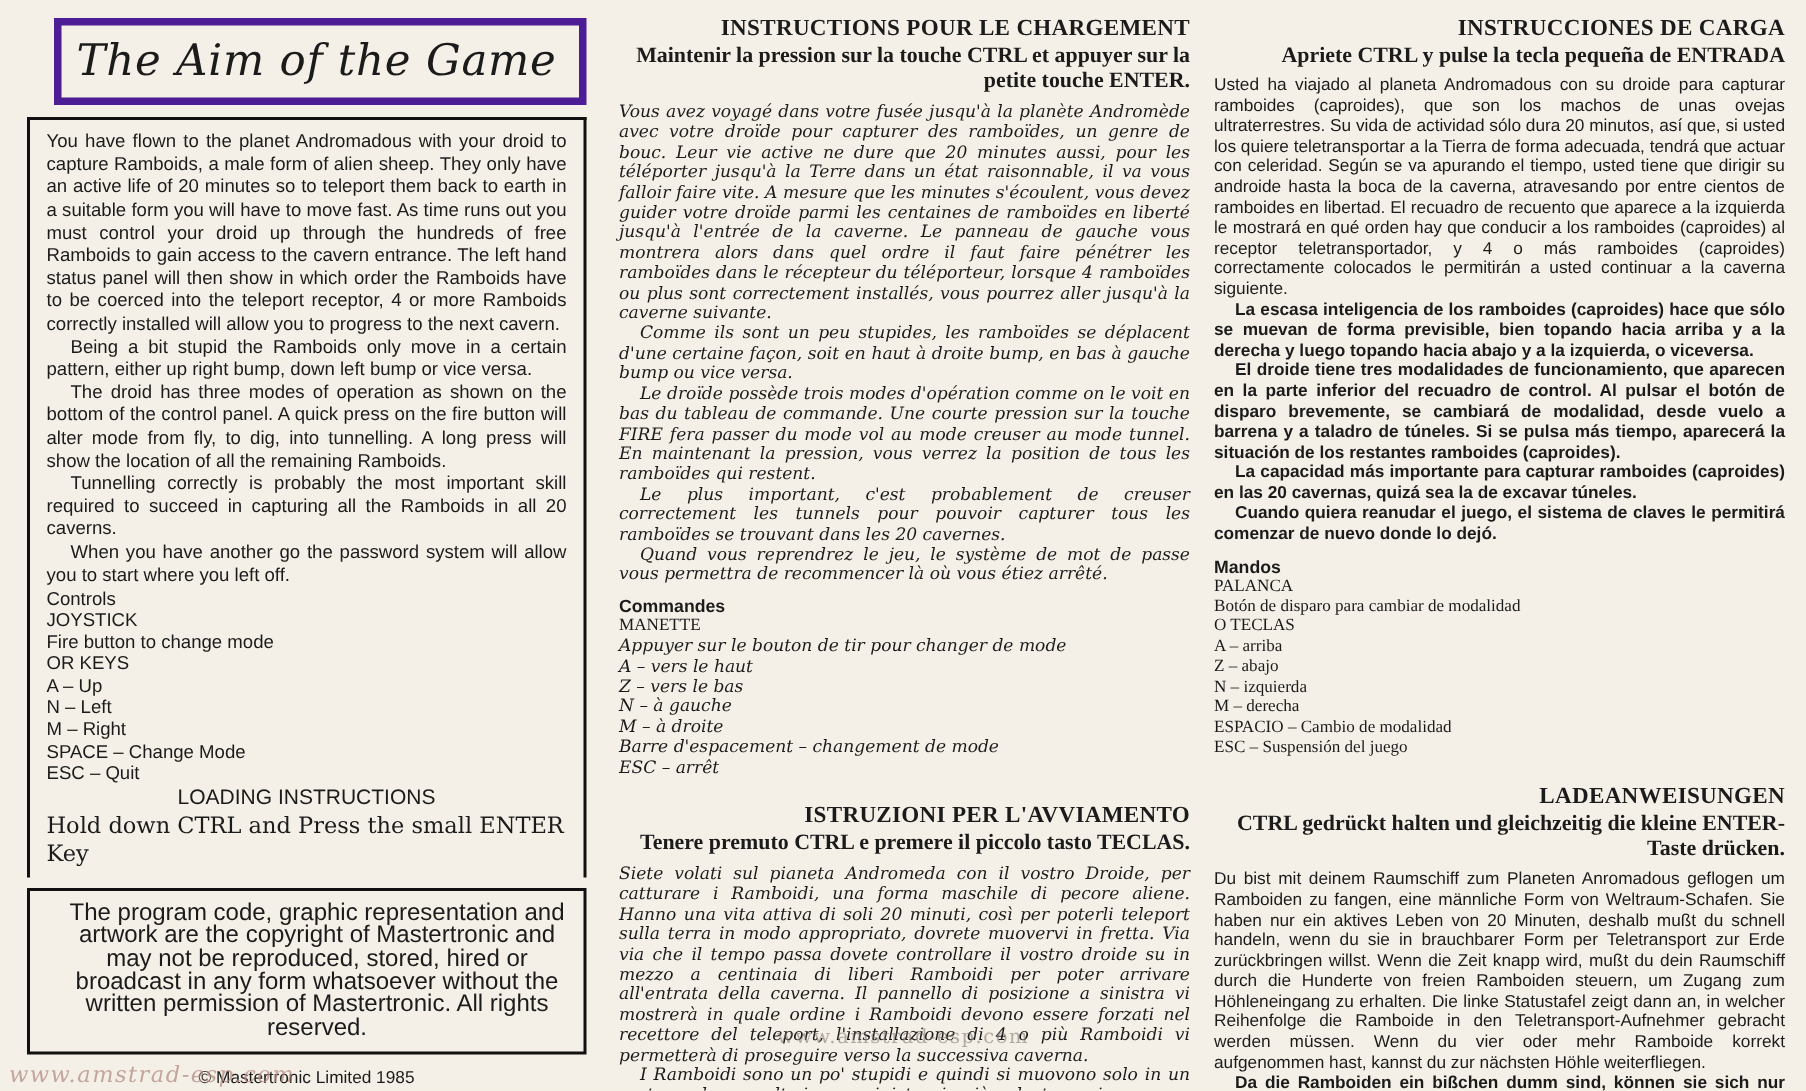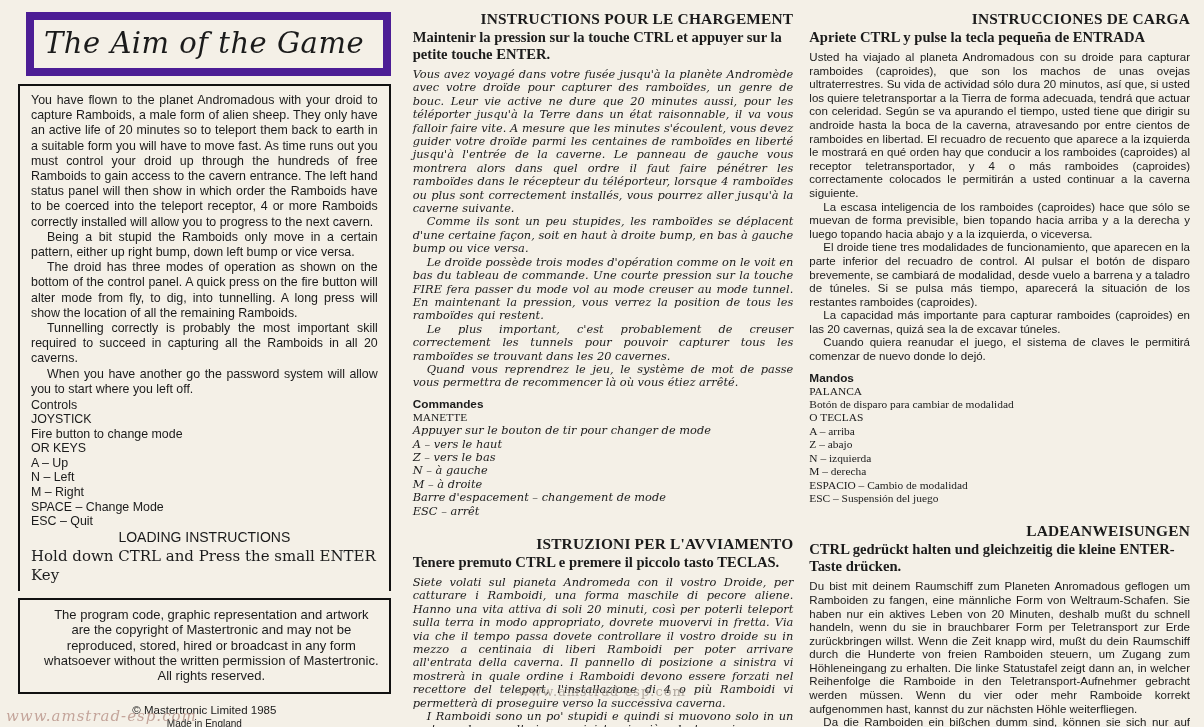--- a/index.html
+++ b/index.html
@@ -19,23 +19,23 @@
     padding:8px 6px 0 6px;
   }
   
   .col{box-sizing:border-box;}
   .col-left{width:402px;padding:2px 14px 0 10px;}
   .col-mid{width:398px;padding:2px 10px 0 6px;}
   .col-right{width:396px;padding:2px 8px 0 6px;}
 
   
   .title-box{
-    border:8px solid #4c1d95;
+    border:5px solid #4c1d95;
     padding:6px 10px 8px 10px;
-    margin:2px 2px 8px 10px;
+    margin:2px 2px 8px 20px;
   }
   .title-box .t{
     font-family:"DejaVu Serif",serif;
     font-style:italic;
     font-size:29px;
     letter-spacing:.5px;
     white-space:nowrap;
   }
   .body-box{
     border:2px solid #111;
@@ -62,59 +62,59 @@
   .load-sub{
     text-align:left;font-size:15px;
     font-family:"DejaVu Serif",serif;
     margin-top:2px;line-height:19px;
   }
   .copy-box{
     border:2px solid #111;
     margin:7px 2px 0 2px;
     padding:7px 10px 8px 24px;
     text-align:center;
-    font-size:13px;line-height:15.4px;
+    font-size:16px;line-height:15.4px;
   }
   .credit{
     text-align:center;font-size:11.5px;line-height:14px;
     margin-top:9px;
   }
   .credit .small{font-size:10px;}
 
   
   h2.sec{
     margin:0 0 1px 0;
     text-align:right;
     font-family:"Liberation Serif",serif;
     font-size:15.4px;
     font-weight:bold;
     letter-spacing:.2px;
   }
   h3.sec{
     margin:0 0 5px 0;
-    text-align:left;
+    text-align:right;
     font-family:"Liberation Serif",serif;
     font-size:14.6px;
     font-weight:bold;
     line-height:17px;
   }
   .ital{
     font-family:"DejaVu Serif",serif;
     font-style:italic;
     font-size:11.4px;
     line-height:13.4px;
     text-align:justify;
   }
   .ital.ind{text-indent:14px;}
   .blk{
     font-family:"Liberation Sans",sans-serif;
     font-size:11.5px;line-height:13.6px;
     text-align:justify;
   }
-  .blk.ind{text-indent:14px;}
+  .blk.ind{text-indent:14px;font-weight:bold;}
   .subhead{
     font-weight:bold;font-size:11.8px;margin-top:7px;
   }
   .kline{font-size:11.4px;line-height:13.4px;font-family:Liberation Serif, serif;}
   .kline.it{font-family:"DejaVu Serif",serif;font-style:italic;}
   .gap-l{height:17px;}
   .watermark{
     position:absolute;
     left:6px;bottom:2px;
     font-family:"DejaVu Serif",serif;

